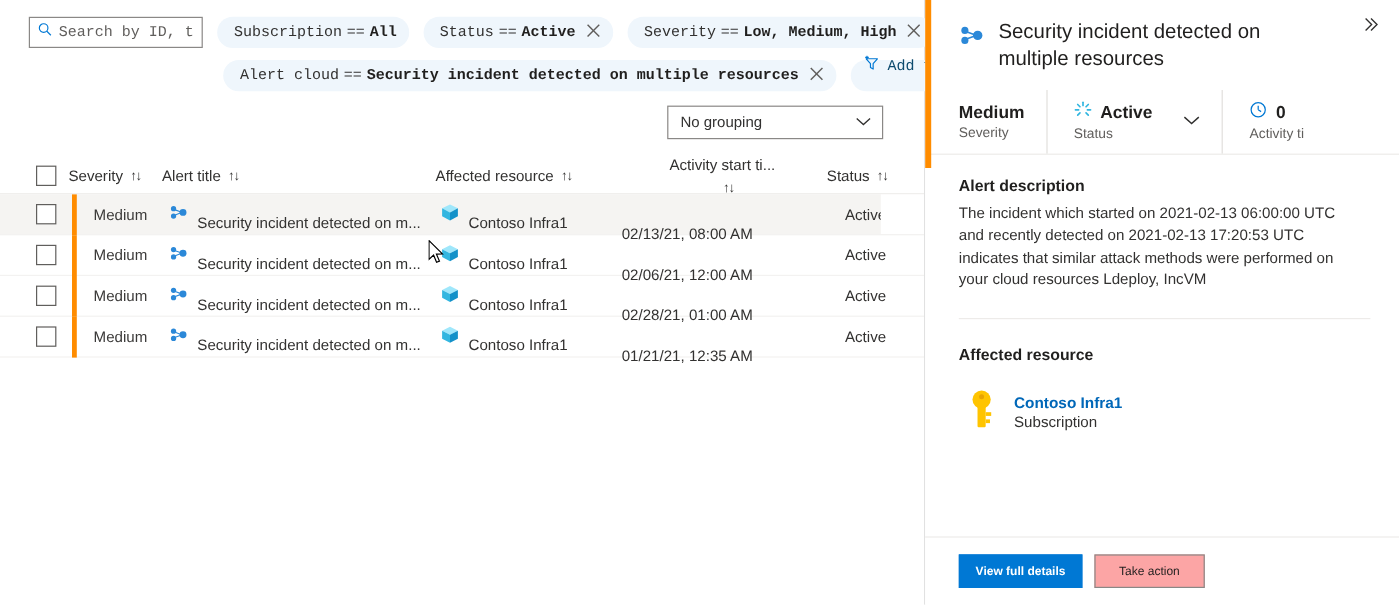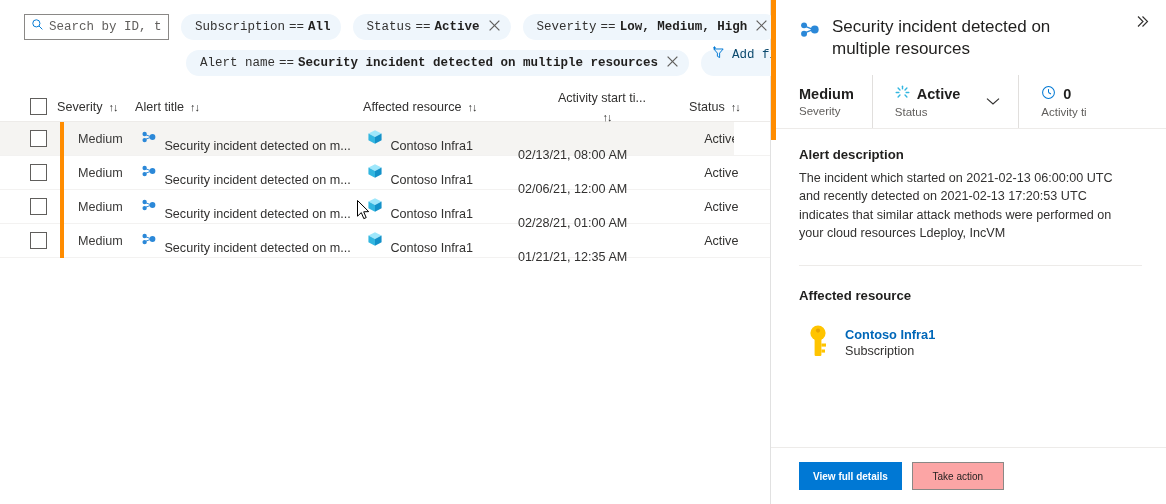--- a/index.html
+++ b/index.html
@@ -250,21 +250,21 @@
                 <line x1="1.5" y1="1.5" x2="10.5" y2="10.5" stroke="#605e5c" stroke-width="1.1"></line>
                 <line x1="10.5" y1="1.5" x2="1.5" y2="10.5" stroke="#605e5c" stroke-width="1.1"></line>
               </svg>
           </span>
         </div>
       </div>
 
       <div class="toolbar-row row2">
         <div class="pill">
           <span class="txt">
-            <span class="k">Alert name</span>
+            <span class="k">Alert cloud</span>
             <span class="op">==</span>
             <span class="v">Security incident detected on multiple resources</span>
           </span>
           <span class="x">
             <svg width="13" height="13" viewBox="0 0 12 12">
                 <line x1="1.5" y1="1.5" x2="10.5" y2="10.5" stroke="#605e5c" stroke-width="1.1"></line>
                 <line x1="10.5" y1="1.5" x2="1.5" y2="10.5" stroke="#605e5c" stroke-width="1.1"></line>
               </svg>
           </span>
         </div>
@@ -274,20 +274,30 @@
             <svg width="15" height="14" viewBox="0 0 16 15">
               <path d="M3 3.2 L13 3.2 L9.2 7.6 L9.2 12.4 L6.8 11 L6.8 7.6 Z" fill="none" stroke="#0078d4" stroke-width="1.05" stroke-linejoin="round"></path>
               <line x1="2.1" y1="2.0" x2="5.3" y2="2.0" stroke="#0078d4" stroke-width="1.05"></line>
               <line x1="3.7" y1="0.4" x2="3.7" y2="3.6" stroke="#0078d4" stroke-width="1.05"></line>
             </svg>
           </span>
           <span>Add filter</span>
         </div>
       </div>
 
+      <div class="group-row">
+        <div class="select">
+          <span>No grouping</span>
+          <span>
+            <svg width="13" height="9" viewBox="0 0 14 9">
+                <polyline points="1,1.6 7,7 13,1.6" fill="none" stroke="#323130" stroke-width="1.2"></polyline>
+              </svg>
+          </span>
+        </div>
+      </div>
     </div>
 
     <div class="table">
       <div class="thead">
         <div class="cb"></div>
         <div class="th col-sev" style="margin-left:10px">
           <span>Severity</span>
           <span class="sortico">↑↓</span>
         </div>
         <div class="th col-title">

